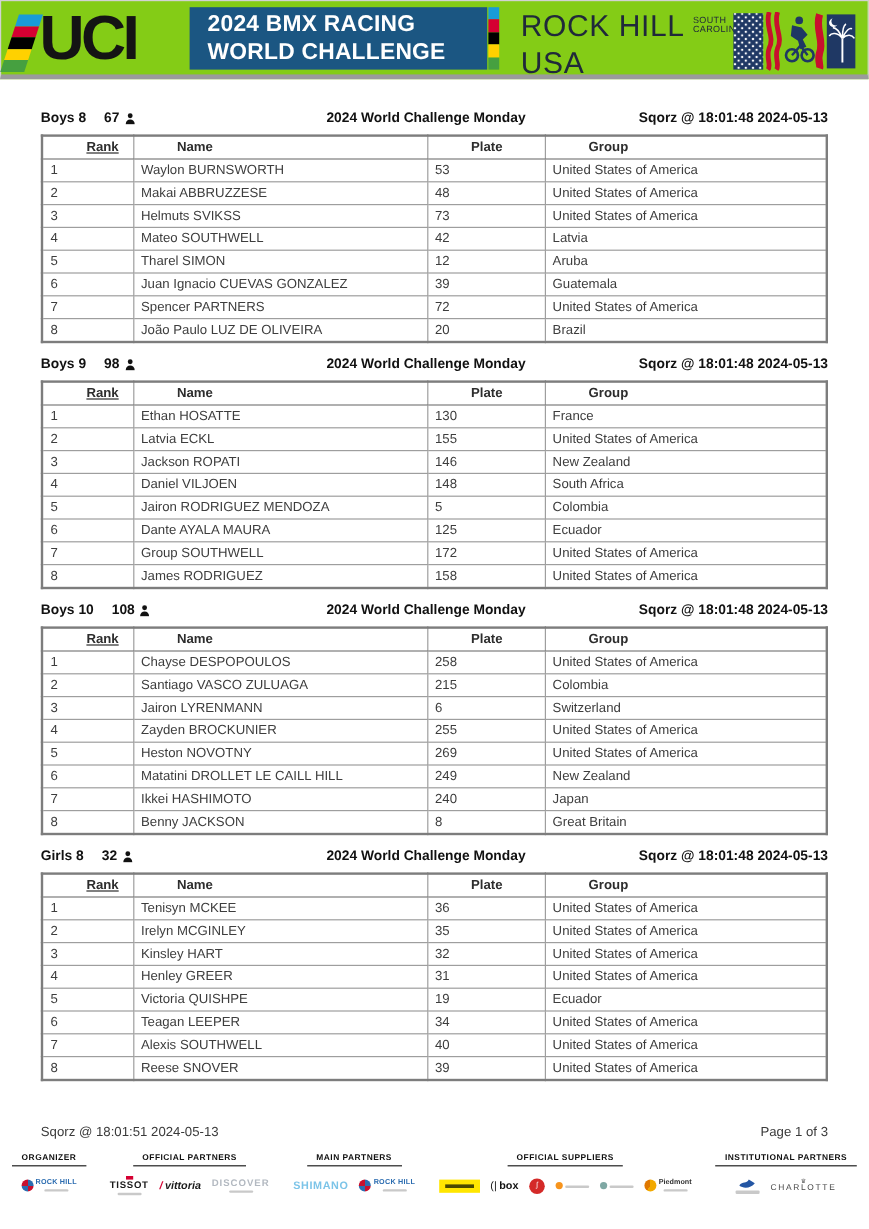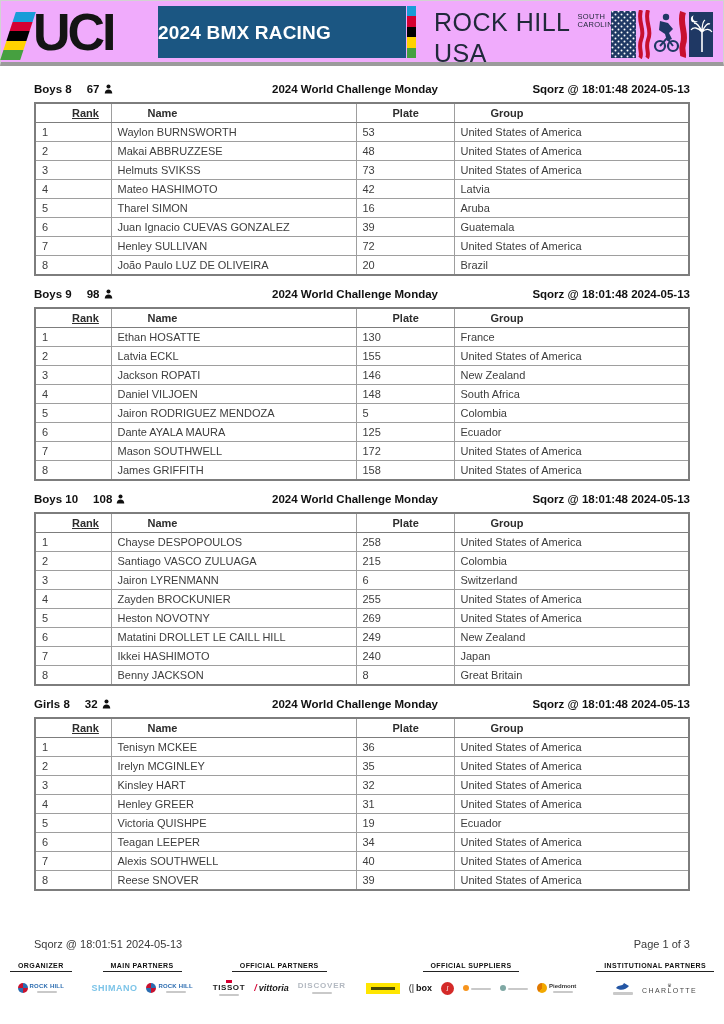--- a/index.html
+++ b/index.html
@@ -1,43 +1,43 @@
 <!DOCTYPE html>
 <html><head>
 <meta charset="utf-8">
 <style>
   html,body{margin:0;padding:0;background:#fff;}
   .page{position:relative;width:724px;height:1024px;background:#fff;overflow:hidden;
         font-family:"Liberation Sans",sans-serif;color:#222;}
 
   
-  .banner{position:absolute;top:0;left:0;width:722px;height:61px;background:#f0abfc;
+  .banner{position:absolute;top:0;left:0;width:722px;height:61px;background:#84cc16;
           border:1px solid #d2d2d2;border-bottom:4px solid #9b9b9b;}
   .uci-stripes{position:absolute;left:7px;top:11px;width:20px;height:48px;display:flex;
                flex-direction:column;transform:skewX(-18deg);}
   .uci-stripes div{flex:1;}
   .uci-text{position:absolute;left:32px;top:2px;font-size:52px;font-weight:800;
             letter-spacing:-3px;color:#141414;line-height:58px;}
   .title-box{position:absolute;left:157px;top:5px;width:248px;height:52px;
              color:#fff;display:flex;flex-direction:column;justify-content:center;
-             padding-left:0;box-sizing:border-box;font-size:19px;font-weight:800;
+             padding-left:15px;box-sizing:border-box;font-size:19px;font-weight:800;
              line-height:23px;letter-spacing:.2px;}
   .rainbow-col{position:absolute;right:-10px;top:0;width:9px;height:52px;display:flex;
                flex-direction:column;}
   .rainbow-col div{flex:1;}
   .location{position:absolute;left:433px;top:9px;color:#20293a;line-height:24px;}
   .loc-row{display:flex;align-items:flex-start;}
   .loc-city,.loc-country{font-size:25px;font-weight:400;letter-spacing:.5px;}
   .loc-region{font-size:7.5px;line-height:8px;margin:3px 0 12px 7px;letter-spacing:.3px;}
   .flags{position:absolute;left:610px;top:9px;}
 
   
   .content{position:absolute;top:65px;left:0;right:0;}
   .result-section{margin:0 34px 12px;}
-  .result-section:first-child{margin-top:18px;}
+  .result-section:first-child{margin-top:28px;}
   .section-header{display:flex;align-items:center;font-size:11.5px;margin-bottom:7px;color:#111;}
   .sh-left{flex:1;display:flex;align-items:center;font-weight:bold;}
   .sh-count{margin-left:15px;}
   .person-icon{width:9px;height:10px;fill:#111;margin-left:4px;}
   .sh-center{flex:0 0 auto;font-weight:bold;}
   .sh-right{flex:1;text-align:right;font-weight:bold;padding-left:14px;}
 
   table.results-table{width:100%;border-collapse:collapse;table-layout:fixed;
                       border:2px solid #7d7d7d;font-size:11px;color:#3d3d3d;}
   .col-rank{width:76px;} .col-name{width:245px;} .col-plate{width:98px;}
@@ -92,20 +92,21 @@
     <div class="uci-stripes">
         <div style="background: rgb(25, 156, 216);"></div>
         <div style="background: rgb(213, 0, 50);"></div>
         <div style="background: rgb(0, 0, 0);"></div>
         <div style="background: rgb(255, 209, 0);"></div>
         <div style="background: rgb(70, 160, 64);"></div>
       </div>
     <div class="uci-text">UCI</div>
     <div class="title-box" id="title-box" style="background: rgb(27, 86, 130);">
       <div>2024 BMX RACING</div>
+      <div>WORLD CHALLENGE</div>
       <div class="rainbow-col">
           <div style="background: rgb(25, 156, 216);"></div>
           <div style="background: rgb(213, 0, 50);"></div>
           <div style="background: rgb(0, 0, 0);"></div>
           <div style="background: rgb(255, 209, 0);"></div>
           <div style="background: rgb(70, 160, 64);"></div>
         </div>
     </div>
     <div class="location">
       <div class="loc-row">
@@ -194,39 +195,39 @@
               <td>United States of America</td>
             </tr>
             <tr>
               <td>3</td>
               <td>Helmuts SVIKSS</td>
               <td>73</td>
               <td>United States of America</td>
             </tr>
             <tr>
               <td>4</td>
-              <td>Mateo HASHIMOTO</td>
+              <td>Mateo SOUTHWELL</td>
               <td>42</td>
               <td>Latvia</td>
             </tr>
             <tr>
               <td>5</td>
               <td>Tharel SIMON</td>
-              <td>16</td>
+              <td>12</td>
               <td>Aruba</td>
             </tr>
             <tr>
               <td>6</td>
               <td>Juan Ignacio CUEVAS GONZALEZ</td>
               <td>39</td>
               <td>Guatemala</td>
             </tr>
             <tr>
               <td>7</td>
-              <td>Henley SULLIVAN</td>
+              <td>Spencer PARTNERS</td>
               <td>72</td>
               <td>United States of America</td>
             </tr>
             <tr>
               <td>8</td>
               <td>João Paulo LUZ DE OLIVEIRA</td>
               <td>20</td>
               <td>Brazil</td>
             </tr>
           </tbody>
@@ -293,27 +294,27 @@
               <td>Colombia</td>
             </tr>
             <tr>
               <td>6</td>
               <td>Dante AYALA MAURA</td>
               <td>125</td>
               <td>Ecuador</td>
             </tr>
             <tr>
               <td>7</td>
-              <td>Mason SOUTHWELL</td>
+              <td>Group SOUTHWELL</td>
               <td>172</td>
               <td>United States of America</td>
             </tr>
             <tr>
               <td>8</td>
-              <td>James GRIFFITH</td>
+              <td>James RODRIGUEZ</td>
               <td>158</td>
               <td>United States of America</td>
             </tr>
           </tbody>
     </table>
   </section>
 
   <section class="result-section">
     <div class="section-header">
       <div class="sh-left">
@@ -490,52 +491,52 @@
             <span class="rh-icon"></span>
             <span class="logo-col">
               <span class="rh-text">ROCK HILL</span>
               <span class="gray-bar"></span>
             </span>
           </span>
         </div>
   </div>
 
   <div class="sp-group">
-    <div class="sp-title">MAIN PARTNERS</div>
-    <div class="sp-logos">
-          <span class="logo">
-            <span class="shimano-text">SHIMANO</span>
-          </span>
-          <span class="logo">
-            <span class="rh-icon"></span>
-            <span class="logo-col">
-              <span class="rh-text">ROCK HILL</span>
-              <span class="gray-bar"></span>
-            </span>
-          </span>
-        </div>
-  </div>
-
-  <div class="sp-group">
     <div class="sp-title">OFFICIAL PARTNERS</div>
     <div class="sp-logos">
           <span class="logo">
             <span class="logo-col">
               <span class="tissot-plus"></span>
               <span class="tissot-text">TISSOT</span>
               <span class="gray-bar"></span>
             </span>
           </span>
           <span class="logo">
             <span class="vit-slash">/</span>
             <span class="vit-text">vittoria</span>
           </span>
           <span class="logo">
             <span class="logo-col">
               <span class="discover-text">DISCOVER</span>
+              <span class="gray-bar"></span>
+            </span>
+          </span>
+        </div>
+  </div>
+
+  <div class="sp-group">
+    <div class="sp-title">MAIN PARTNERS</div>
+    <div class="sp-logos">
+          <span class="logo">
+            <span class="shimano-text">SHIMANO</span>
+          </span>
+          <span class="logo">
+            <span class="rh-icon"></span>
+            <span class="logo-col">
+              <span class="rh-text">ROCK HILL</span>
               <span class="gray-bar"></span>
             </span>
           </span>
         </div>
   </div>
 
   <div class="sp-group">
     <div class="sp-title">OFFICIAL SUPPLIERS</div>
     <div class="sp-logos">
           <span class="logo">

